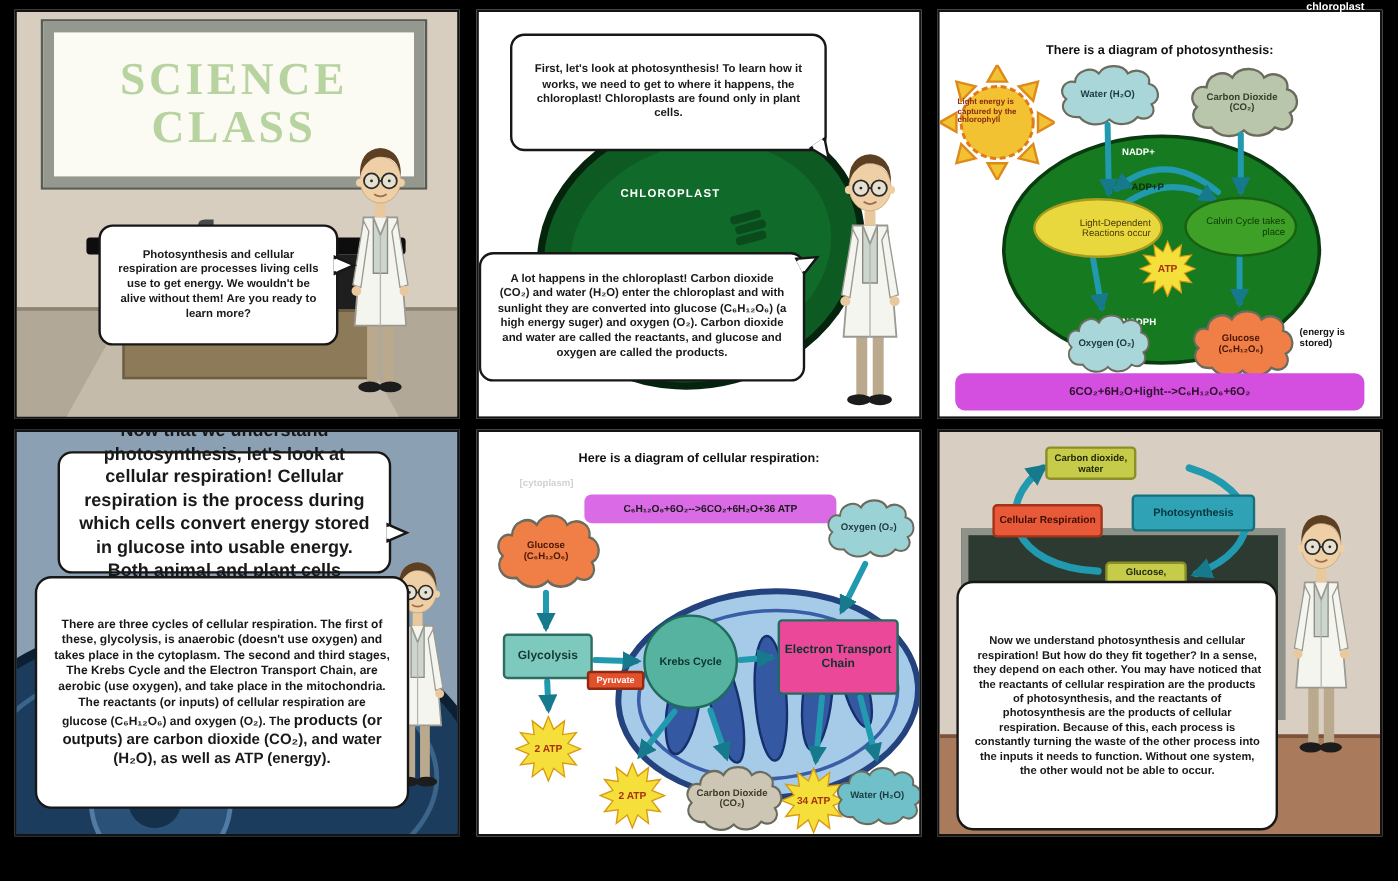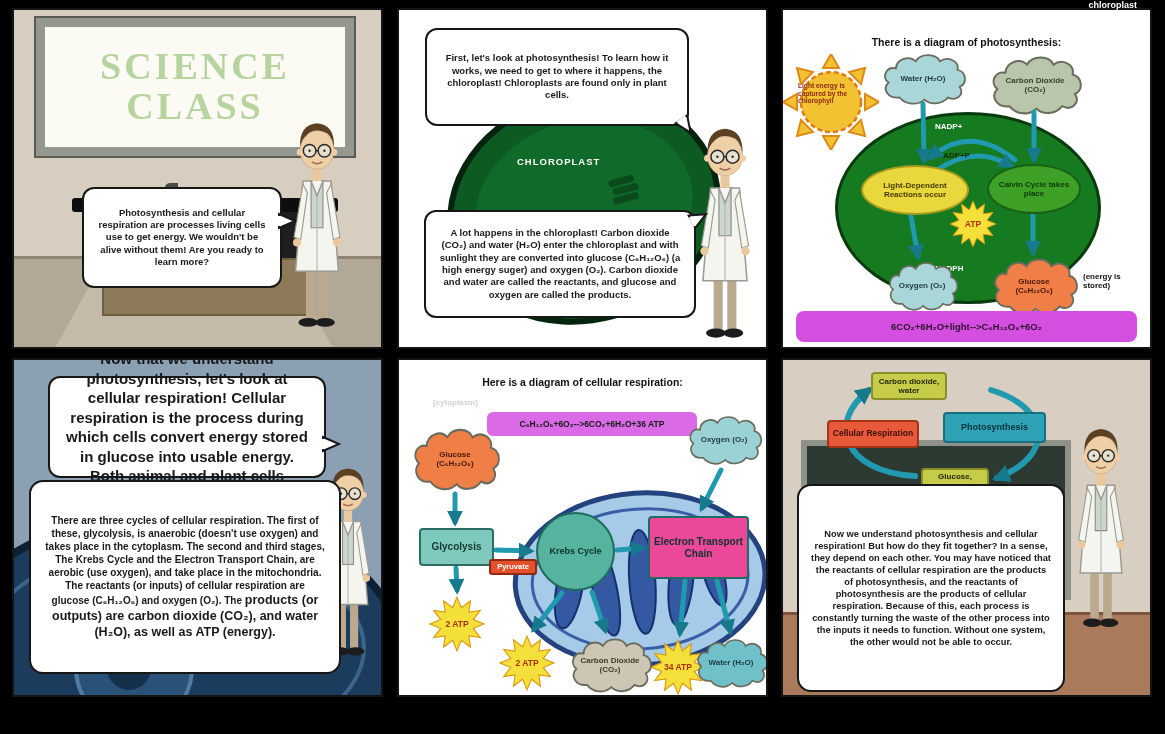--- a/index.html
+++ b/index.html
@@ -21,21 +21,21 @@
   .tail{position:absolute;width:18px;height:20px;overflow:visible;}
   .cloud{position:absolute;}
   .cloud>svg{position:absolute;left:0;top:0;width:100%;height:100%;}
   .cloud-label{position:absolute;inset:0;display:flex;align-items:center;justify-content:center;
     text-align:center;font-weight:bold;font-size:8px;color:#1d3a40;padding:4px 12px;line-height:1.15;}
   .burst{position:absolute;}
   .burst>svg{width:100%;height:100%;display:block;}
   .burst-label{position:absolute;inset:0;display:flex;align-items:center;justify-content:center;
     font-weight:bold;font-size:8.5px;color:#a8320e;}
   .oval{position:absolute;border-radius:50%;display:flex;align-items:center;justify-content:center;
-    text-align:center;font-weight:bold;box-sizing:border-box;line-height:1.15;}
+    text-align:right;font-weight:normal;box-sizing:border-box;line-height:1.15;}
   .pbox{position:absolute;box-sizing:border-box;border:2px solid;border-radius:4px;display:flex;
     align-items:center;justify-content:center;text-align:center;font-weight:bold;line-height:1.15;padding:2px 3px;}
   .eqbar{position:absolute;display:flex;align-items:center;justify-content:center;font-weight:bold;
     border-radius:8px;text-align:center;}
   .dlabel{position:absolute;font-weight:bold;text-align:left;line-height:1.15;}
   .teacher{position:absolute;overflow:visible;}
   
   .floor1{left:0;top:246px;width:367px;height:91px;background:#b2a897;border-top:3px solid #8f8474;}
   .floor1-light{position:absolute;left:40px;top:0;width:280px;height:100%;background:#c5bbab;
     clip-path:polygon(18% 0,82% 0,100% 100%,0 100%);}
@@ -140,21 +140,21 @@
     <svg class="teacher" style="left:288px;top:98px;width:76px;height:248px" viewBox="0 0 100 300">
         <use href="#teacher-shape"></use>
       </svg>
     <div class="bubble" style="left:26px;top:18px;width:264px;height:98px;font-size:9.5px;padding:6px 12px">
       <svg class="tail" style="right:-8px;bottom:-12px;transform:rotate(55deg)" viewBox="0 0 18 20">
         <polygon points="1,3 17,10 1,17" fill="#fff" stroke="#171717" stroke-width="2"></polygon>
           <rect x="0" y="5" width="3" height="10" fill="#fff"></rect>
       </svg>
       <div class="txt">First, let's look at photosynthesis! To learn how it works, we need to get to where it happens, the chloroplast! Chloroplasts are found only in plant cells.</div>
     </div>
-    <div class="textbox" style="left:25px;top:200px;width:272px;height:108px;font-size:9.5px;padding:6px 12px">
+    <div class="textbox" style="left:0;top:200px;width:272px;height:108px;font-size:9.5px;padding:6px 12px">
       <svg class="tail" style="right:-14px;top:-4px;transform:rotate(-28deg)" viewBox="0 0 18 20">
         <polygon points="1,3 17,10 1,17" fill="#fff" stroke="#171717" stroke-width="2"></polygon>
           <rect x="0" y="5" width="3" height="10" fill="#fff"></rect>
       </svg>
       <div class="txt">A lot happens in the chloroplast! Carbon dioxide (CO₂) and water (H₂O) enter the chloroplast and with sunlight they are converted into glucose (C₆H₁₂O₆) (a high energy suger) and oxygen (O₂). Carbon dioxide and water are called the reactants, and glucose and oxygen are called the products.</div>
     </div>
   </div>
 
   <div id="p3" class="panel">
     <div class="ptitle" style="top:26px">There is a diagram of photosynthesis:</div>

